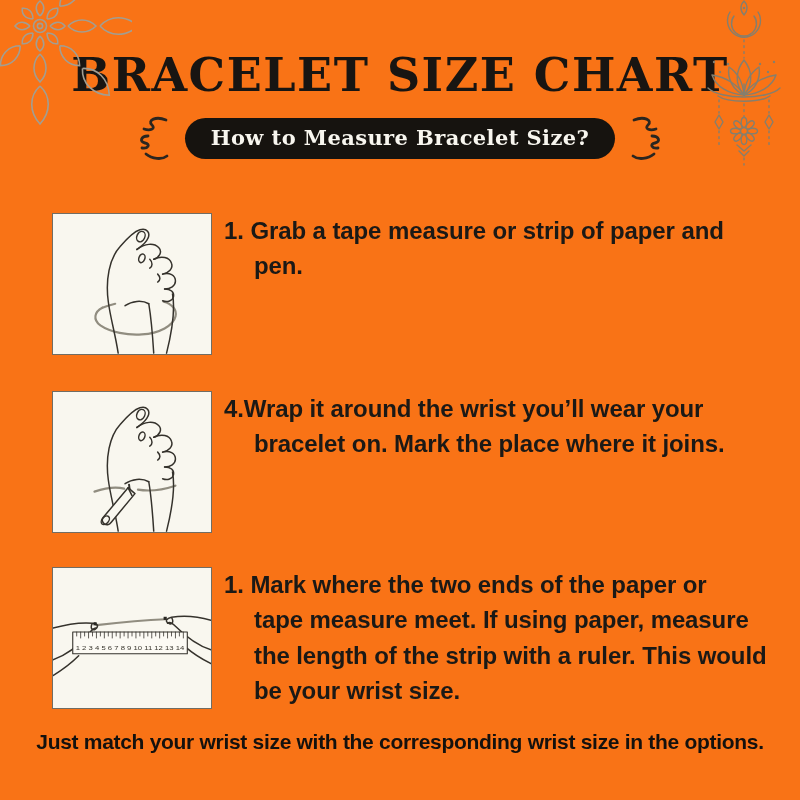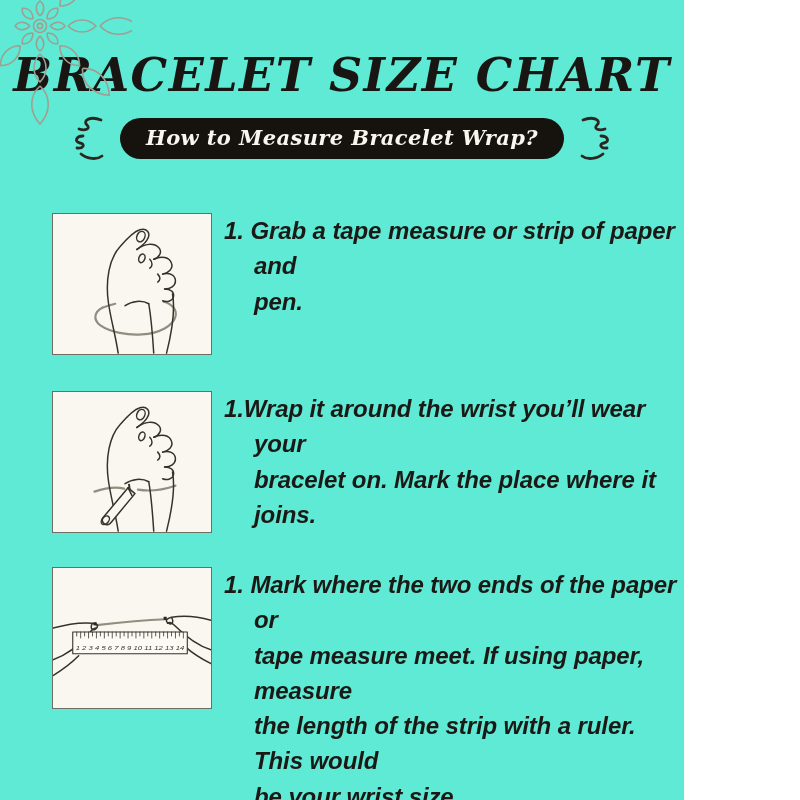--- a/index.html
+++ b/index.html
@@ -1,17 +1,17 @@
 <!DOCTYPE html>
 <html><head>
 <meta charset="utf-8">
 <style>
   html,body{margin:0;padding:0;}
-  .page{position:relative;width:684px;height:800px;background:#5eead4;overflow:hidden;
-        font-family:"Liberation Sans",sans-serif;color:#1b1916;font-style:italic;}
+  .page{position:relative;width:800px;height:800px;background:#f97316;overflow:hidden;
+        font-family:"Liberation Sans",sans-serif;color:#1b1916;}
   .ornament{position:absolute;pointer-events:none;}
   .mandala{top:0;left:0;}
   .lotus{top:0;left:688px;}
   .title{margin:0;padding-top:48px;text-align:center;
          font-family:"DejaVu Serif","Liberation Serif",serif;
          font-size:46px;font-weight:600;letter-spacing:1.5px;color:#181512;}
   .badge-row{margin-top:13px;display:flex;justify-content:center;align-items:center;gap:13px;}
   .badge{background:#16130f;color:#f8f6ef;font-family:"DejaVu Serif","Liberation Serif",serif;
          font-size:21px;font-weight:600;letter-spacing:.4px;
          padding:7px 26px 9px 26px;border-radius:26px;}
@@ -133,21 +133,21 @@
   </svg>
 
   <h1 class="title">BRACELET SIZE CHART</h1>
 
   <div class="badge-row">
     <svg class="flr" width="36" height="46" viewBox="0 0 36 46">
       <path class="flr" d="M30 5 C20 1 11 5 16 10 C20 14 14 16 8 14"></path>
       <path class="flr" d="M12 21 C5 21 3 27 9 28 C15 29 12 34 6 33"></path>
       <path class="flr" d="M10 39 C16 44 26 45 31 41"></path>
     </svg>
-    <div class="badge">How to Measure Bracelet Wrap?</div>
+    <div class="badge">How to Measure Bracelet Size?</div>
     <svg width="36" height="46" viewBox="0 0 36 46">
       <g transform="scale(-1,1) translate(-36,0)">
         <path class="flr" d="M30 5 C20 1 11 5 16 10 C20 14 14 16 8 14"></path>
         <path class="flr" d="M12 21 C5 21 3 27 9 28 C15 29 12 34 6 33"></path>
         <path class="flr" d="M10 39 C16 44 26 45 31 41"></path>
       </g>
     </svg>
   </div>
 
   <div class="steps">
@@ -195,21 +195,21 @@
             <path d="M121 80 C124 96 121 116 115 140"></path>
             <path d="M73 92 C80 87 90 86 97 90"></path>
             <path d="M97 90 C100 108 101 124 102 140"></path>
             <path d="M77 93 L78 101" stroke-width="2"></path>
             <path d="M76 96 L83 102 L59 131 C55 137 47 131 51 126 Z" fill="#f9f7ef"></path>
             <ellipse cx="53" cy="129" rx="5" ry="3.3" transform="rotate(-48 53 129)"></ellipse>
             <path d="M76 96 L80 104"></path>
           </g>
         </svg>
       </div>
-      <div class="step-text">1.Wrap it around the wrist you’ll wear your
+      <div class="step-text">4.Wrap it around the wrist you’ll wear your
 bracelet on. Mark the place where it joins.</div>
     </div>
 
     <div class="step">
       <div class="panel">
         <svg viewBox="0 0 160 140">
           <path class="tape" d="M44 57 C70 54 90 52 114 51"></path>
           <g class="la">
 
             <path d="M0 60 C14 56 28 54 40 55 C45 55 47 58 43 61 C40 63 37 60 40 55"></path>
@@ -231,14 +231,15 @@
         </svg>
       </div>
       <div class="step-text">1. Mark where the two ends of the paper or
 tape measure meet. If using paper, measure
 the length of the strip with a ruler. This would
 be your wrist size.</div>
     </div>
 
   </div>
 
+  <div class="footer">Just match your wrist size with the corresponding wrist size in the options.</div>
 
 </div>
 
 </body></html>

